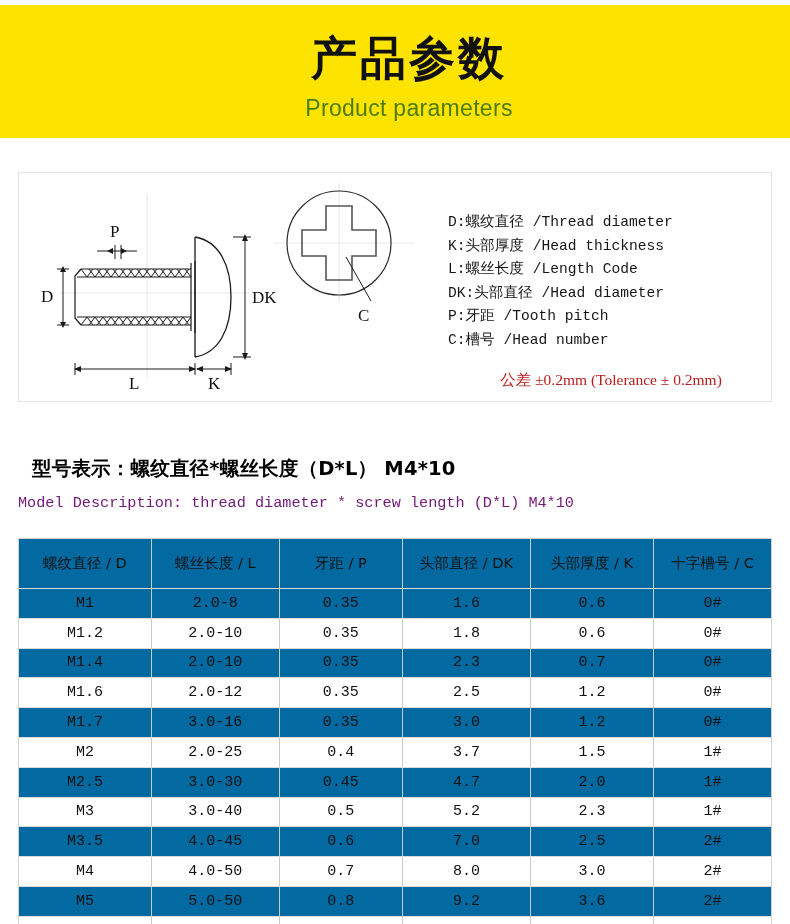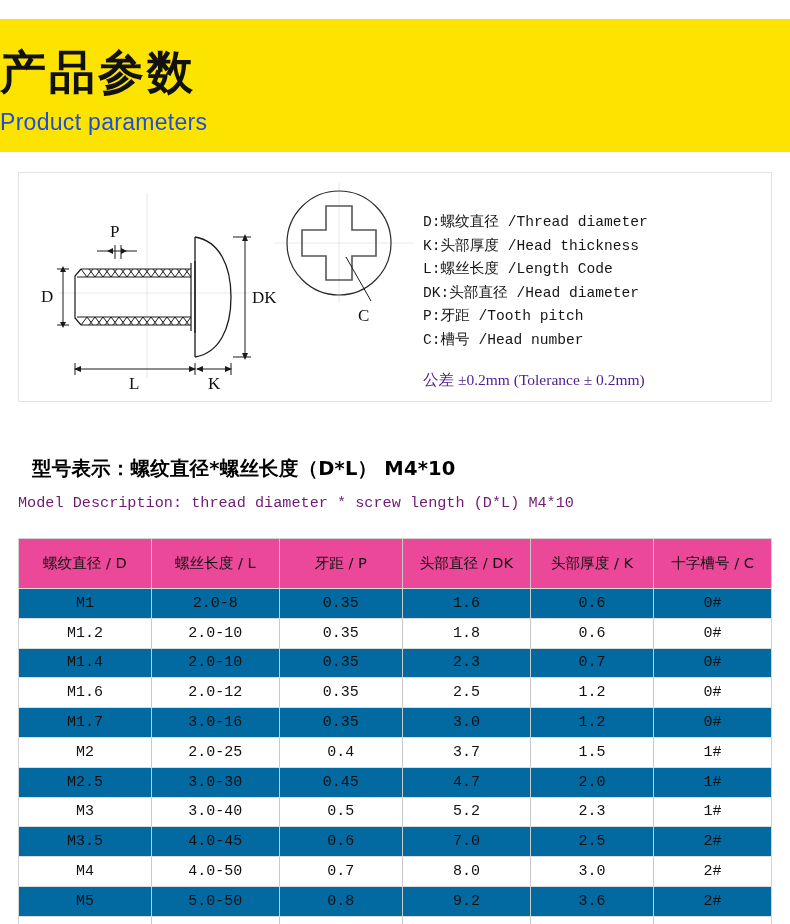--- a/index.html
+++ b/index.html
@@ -13,40 +13,42 @@
     font-family: "Liberation Serif", "DejaVu Serif", serif;
     color: #000;
     overflow: hidden;
     position: relative;
   }
 
   
   .banner {
     position: absolute;
     left: 0;
-    top: 19px;
+    top: 5px;
     width: 790px;
     height: 133px;
     background: #FCE400;
+    text-align: center;
     box-sizing: border-box;
+    padding-left: 28px;
   }
   .banner-title {
     font-family: "DejaVu Sans", "Liberation Sans", sans-serif;
     font-size: 46px;
     font-weight: 700;
     letter-spacing: 3px;
     color: #111;
     line-height: 1;
     padding-top: 30px;
   }
   .banner-sub {
     font-family: "Liberation Sans", "DejaVu Sans", sans-serif;
     font-size: 23px;
     font-weight: 400;
-    color: #1d4ed8;
+    color: #4d7c0f;
     margin-top: 14px;
     letter-spacing: 0.3px;
   }
 
   
   .diagram-panel {
     position: absolute;
     left: 18px;
     top: 172px;
     width: 754px;
@@ -57,37 +59,38 @@
   }
   .diagram-svg-wrap {
     position: absolute;
     left: 0;
     top: 0;
     width: 420px;
     height: 228px;
   }
   .legend {
     position: absolute;
-    left: 404px;
+    left: 429px;
     top: 38px;
     width: 326px;
   }
   .legend-line {
     font-family: "Liberation Mono", "DejaVu Sans Mono", monospace;
     font-size: 14.6px;
     line-height: 23.5px;
     color: #161616;
     white-space: nowrap;
   }
   .tolerance-line {
     font-family: "Liberation Serif", "DejaVu Serif", serif;
     font-size: 15.5px;
-    color: #4c1d95;
+    color: #b91c1c;
     margin-top: 18px;
     white-space: nowrap;
+    text-align: center;
   }
 
   
   .model-desc {
     position: absolute;
     left: 18px;
     top: 455px;
     width: 760px;
   }
   .model-cn {
@@ -132,21 +135,21 @@
   }
   table.spec tr:last-child td {
     border-bottom: none;
   }
   table.spec th {
     font-family: "DejaVu Sans", "Liberation Sans", sans-serif;
     font-size: 14.6px;
     font-weight: 400;
     color: #111;
     height: 47px;
-    background: #ec4899;
+    background: #0369a1;
     white-space: nowrap;
   }
   table.spec td {
     font-family: "Liberation Mono", "DejaVu Sans Mono", monospace;
     font-size: 15px;
     color: #111;
     height: 26.8px;
     background: #fff;
   }
   tr.hl td {

